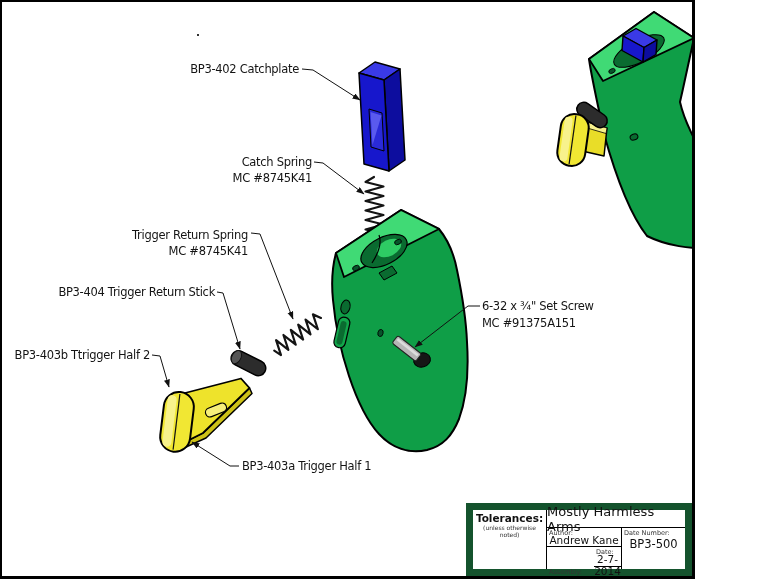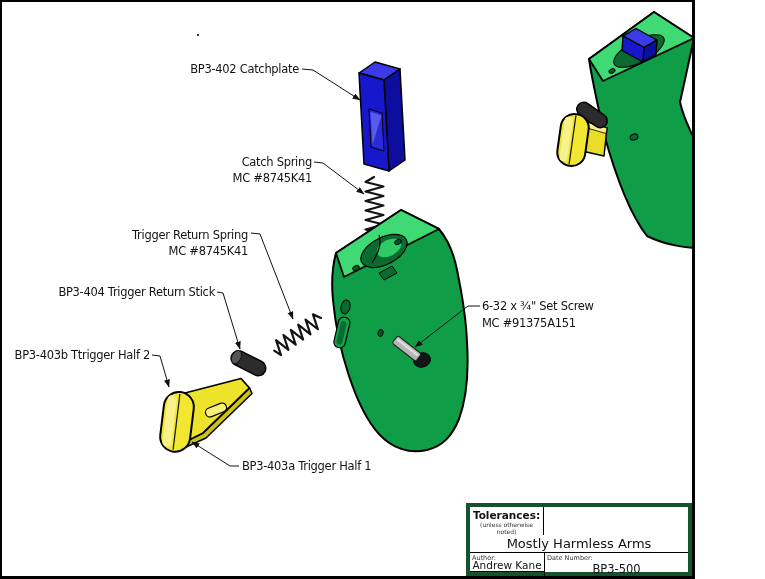--- a/index.html
+++ b/index.html
@@ -22,21 +22,21 @@
   .blue-dark { fill:#0d0d9e; }
   .blue-light { fill:#3a3ae6; }
   .yellow { fill:#f1e733; }
   .yellow-dk { fill:#cdc117; }
   .yellow-hl { fill:#f8f28c; }
   .spring { stroke:#141414; stroke-width:2.2; fill:none; stroke-linejoin:round; stroke-linecap:round; }
 
   
   .tb {
     position:absolute; left:464px; top:501px; right:0; bottom:0;
-    border:4px solid #14532d; background:#fff; display:flex; color:#111;flex-direction:column;
+    border:7px solid #14532d; background:#fff; display:flex; color:#111;
   }
   .tb-tol { width:73px; border-right:1px solid #000; text-align:center; }
   .tol-title { font-size:10.5px; font-weight:bold; margin-top:2px; }
   .tol-note { font-size:6px; color:#333; }
   .tol-val { font-size:9.5px; line-height:13px; }
   .tol-vals { margin-top:4px; }
   .tb-right { flex:1; display:flex; flex-direction:column; }
   .tb-company { height:17px; border-bottom:1px solid #000; display:flex; align-items:center; justify-content:center; font-size:13px; }
   .tb-main { flex:1; display:flex; }
   .tb-mid { width:74px; border-right:1px solid #000; display:flex; flex-direction:column; }

